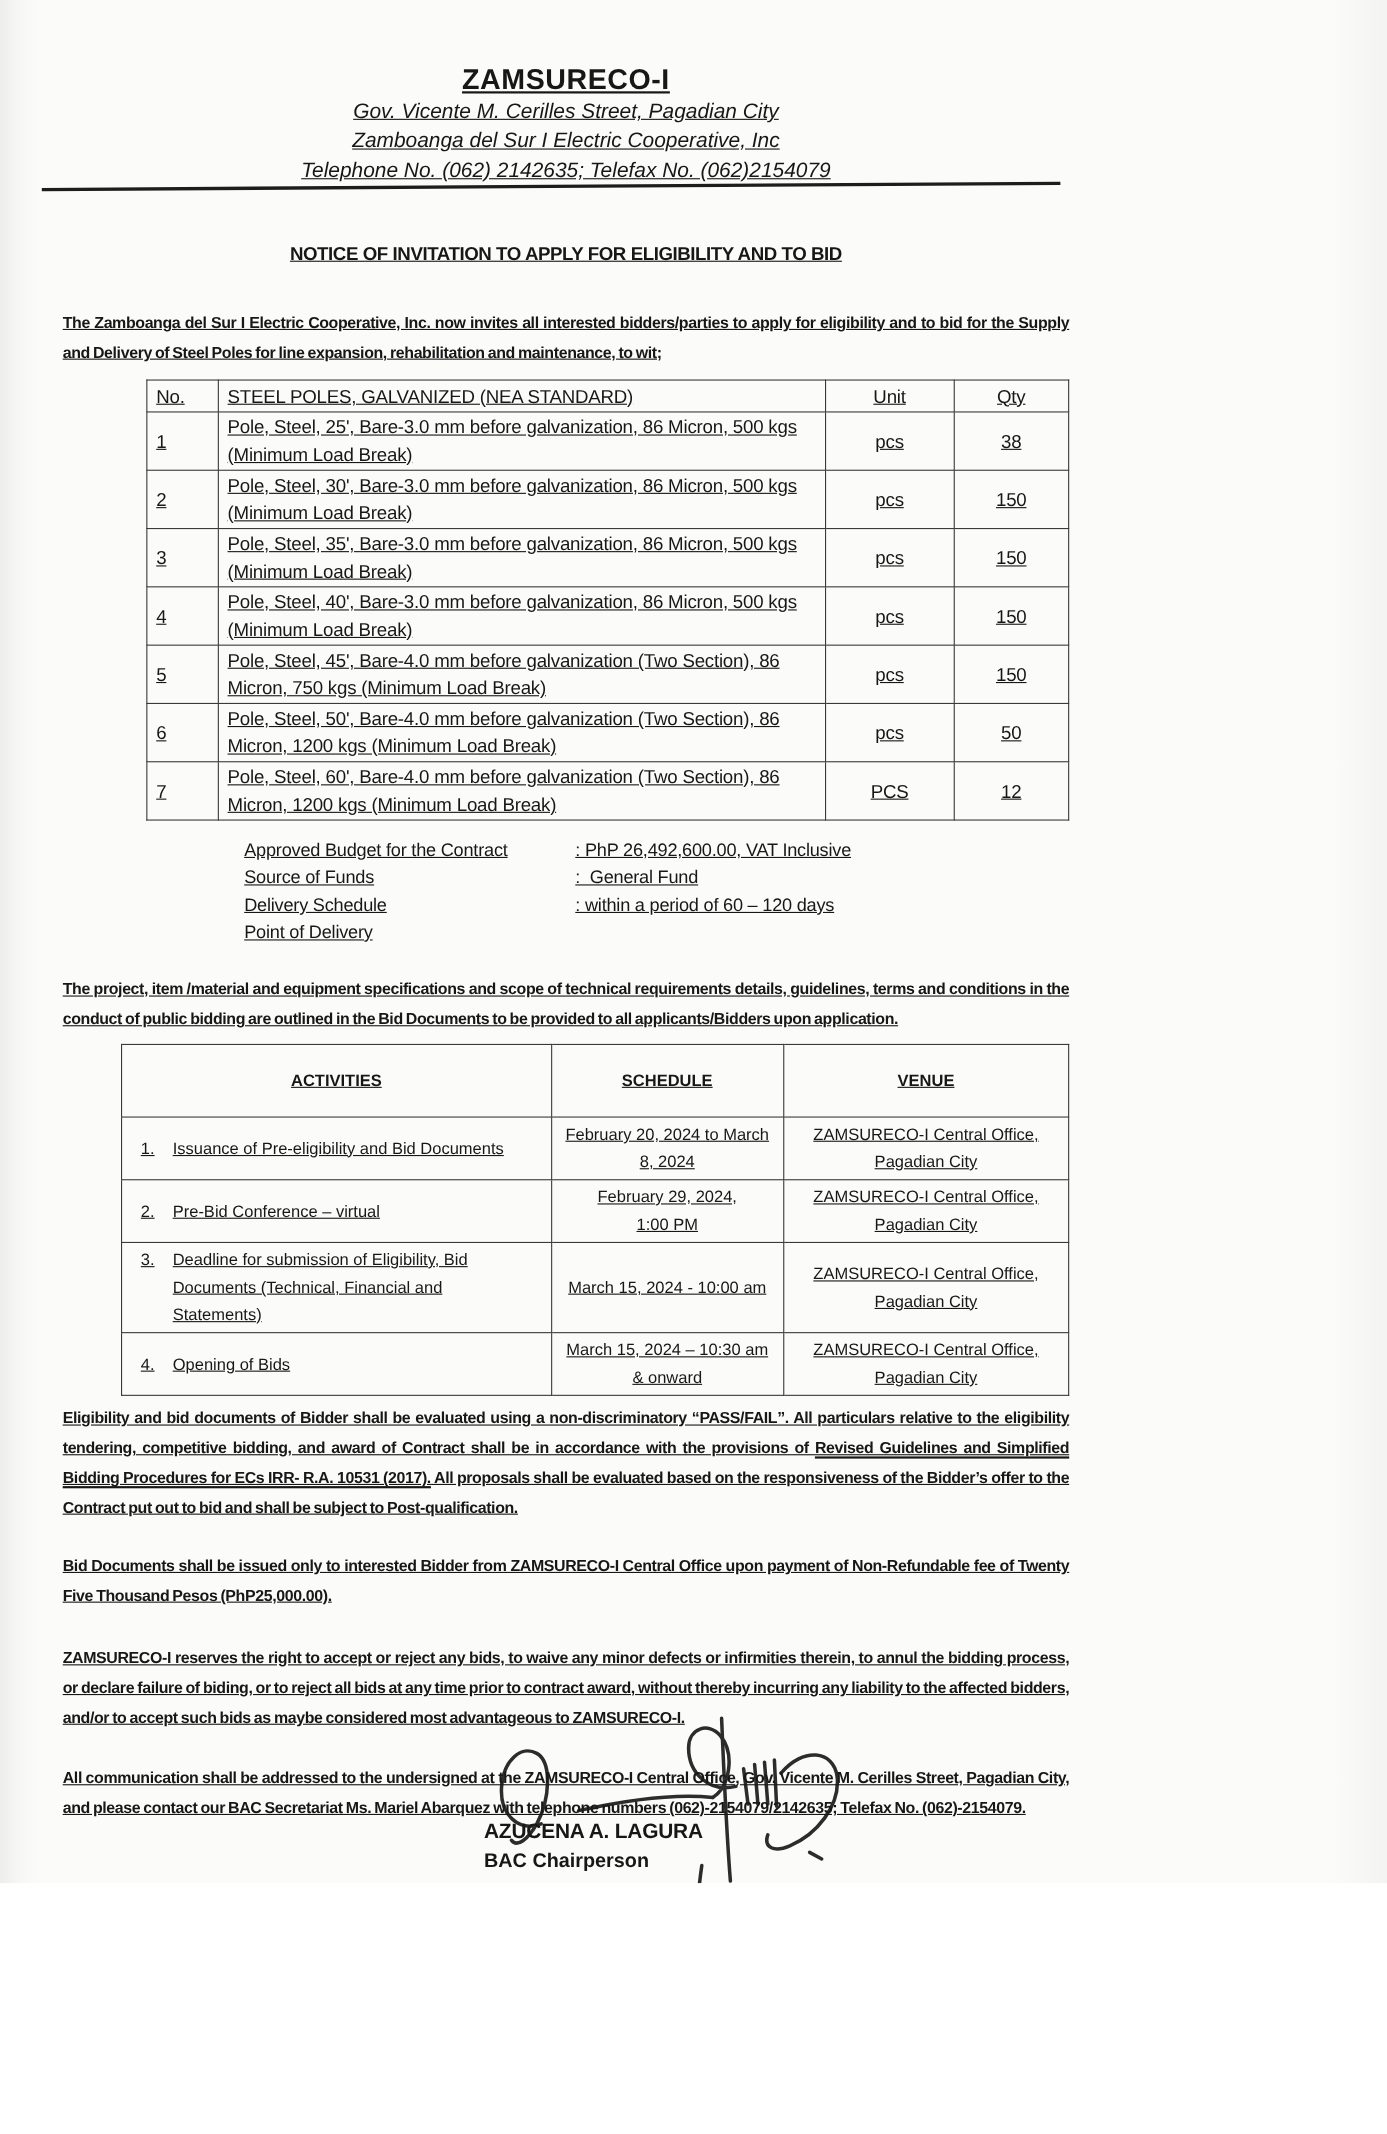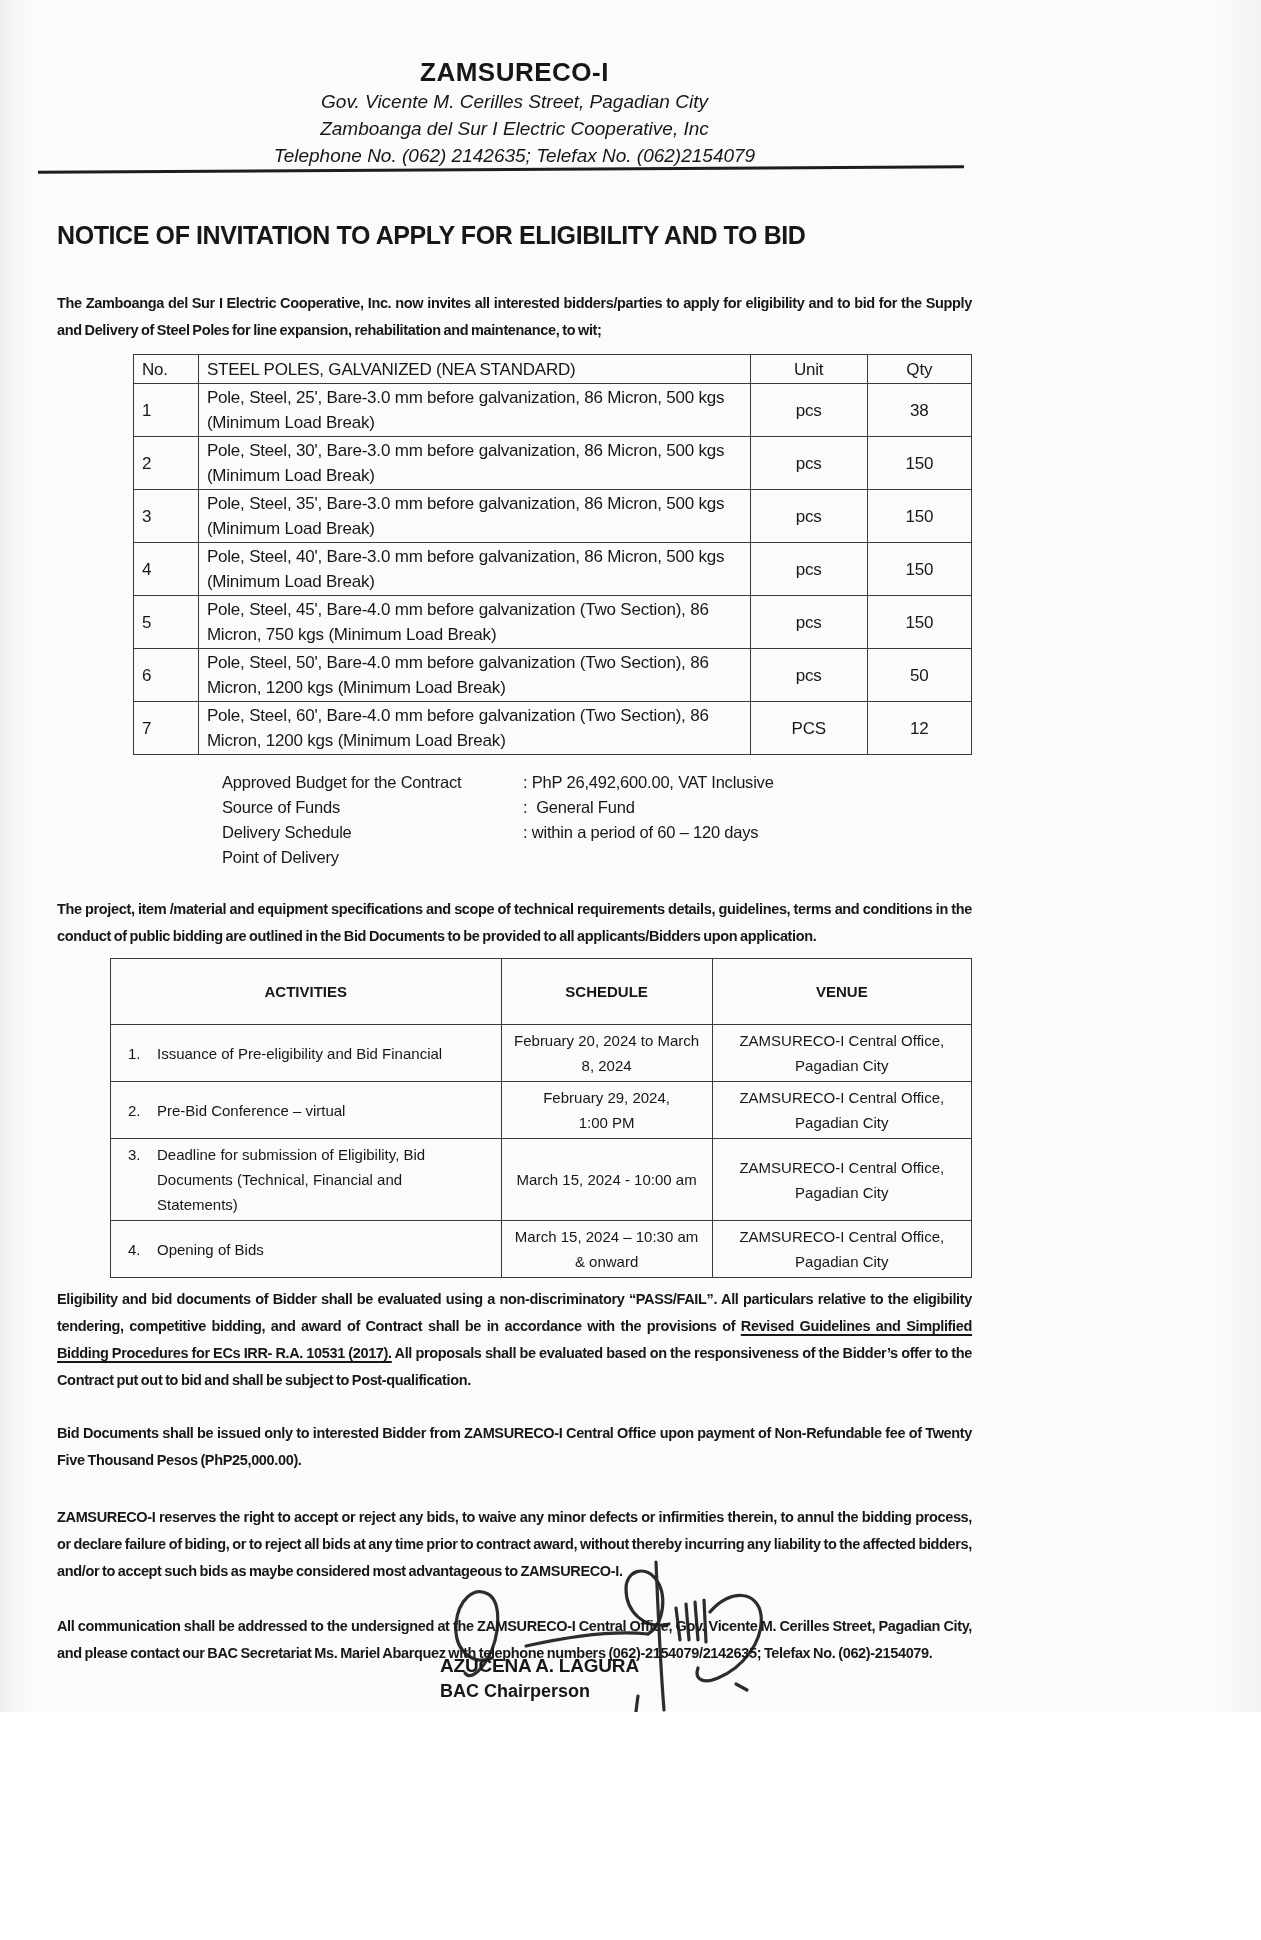--- a/index.html
+++ b/index.html
@@ -5,33 +5,34 @@
   html,body { margin:0; padding:0; background:#ffffff; }
   .page {
     position: relative;
     width: 1261px;
     height: 1712px;
     margin: 0 auto;
     overflow: hidden;
     color: #171717;
     font-family: "Liberation Sans", sans-serif;
     background: linear-gradient(90deg, #ededec 0px, #f6f6f5 16px, #fbfbfa 34px, #fbfbfa 96%, #f3f3f2 100%);
+    text-decoration: underline;
   }
   .content { width: 915px; margin-left: 57px; padding-top: 56px; }
 
   
   .letterhead { text-align: center; }
   .org-acronym { font-size: 26px; font-weight: 700; letter-spacing: .5px; line-height: 32px; }
   .org-line { font-style: italic; font-size: 19px; line-height: 27px; }
   .header-rule {
     position: absolute; left: 38px; top: 168px; width: 926px; height: 2.5px;
     background: #1d1d1d; transform: rotate(-0.35deg);
   }
 
-  .doc-title { margin: 52px 0 0 0; text-align: left; font-size: 25px; font-weight: 700; letter-spacing: -0.4px; }
+  .doc-title { margin: 52px 0 0 0; text-align: center; font-size: 17px; font-weight: 700; letter-spacing: -0.4px; }
 
   .para {
     margin: 0; text-align: justify;
     font-size: 14.5px; font-weight: 700;
     letter-spacing: -0.35px; word-spacing: -0.9px;
     line-height: 27px;
   }
   .para.intro { margin-top: 40px; }
   .para.p-project { margin-top: 26px; }
   .para.p-elig { margin-top: 8px; }
@@ -188,21 +189,21 @@
           <th>ACTIVITIES</th>
           <th>SCHEDULE</th>
           <th>VENUE</th>
         </tr>
       </thead>
       <tbody>
         <tr>
           <td class="act-cell">
             <div class="act-inner">
               <span class="act-num">1.</span>
-              <span class="act-text">Issuance of Pre-eligibility and Bid Financial</span>
+              <span class="act-text">Issuance of Pre-eligibility and Bid Documents</span>
             </div>
           </td>
           <td class="sched-cell">February 20, 2024 to March
 8, 2024</td>
           <td class="venue-cell">ZAMSURECO-I Central Office, Pagadian City</td>
         </tr>
         <tr>
           <td class="act-cell">
             <div class="act-inner">
               <span class="act-num">2.</span>

